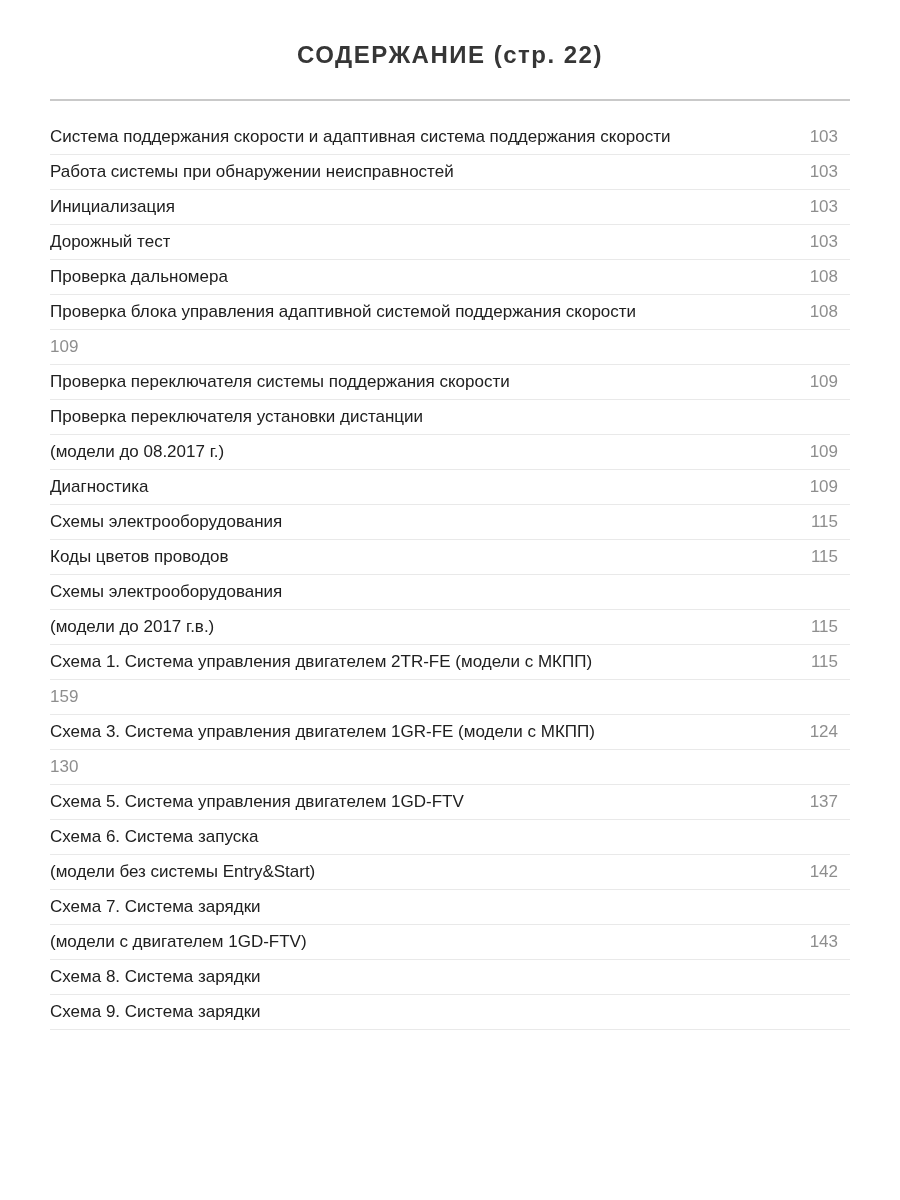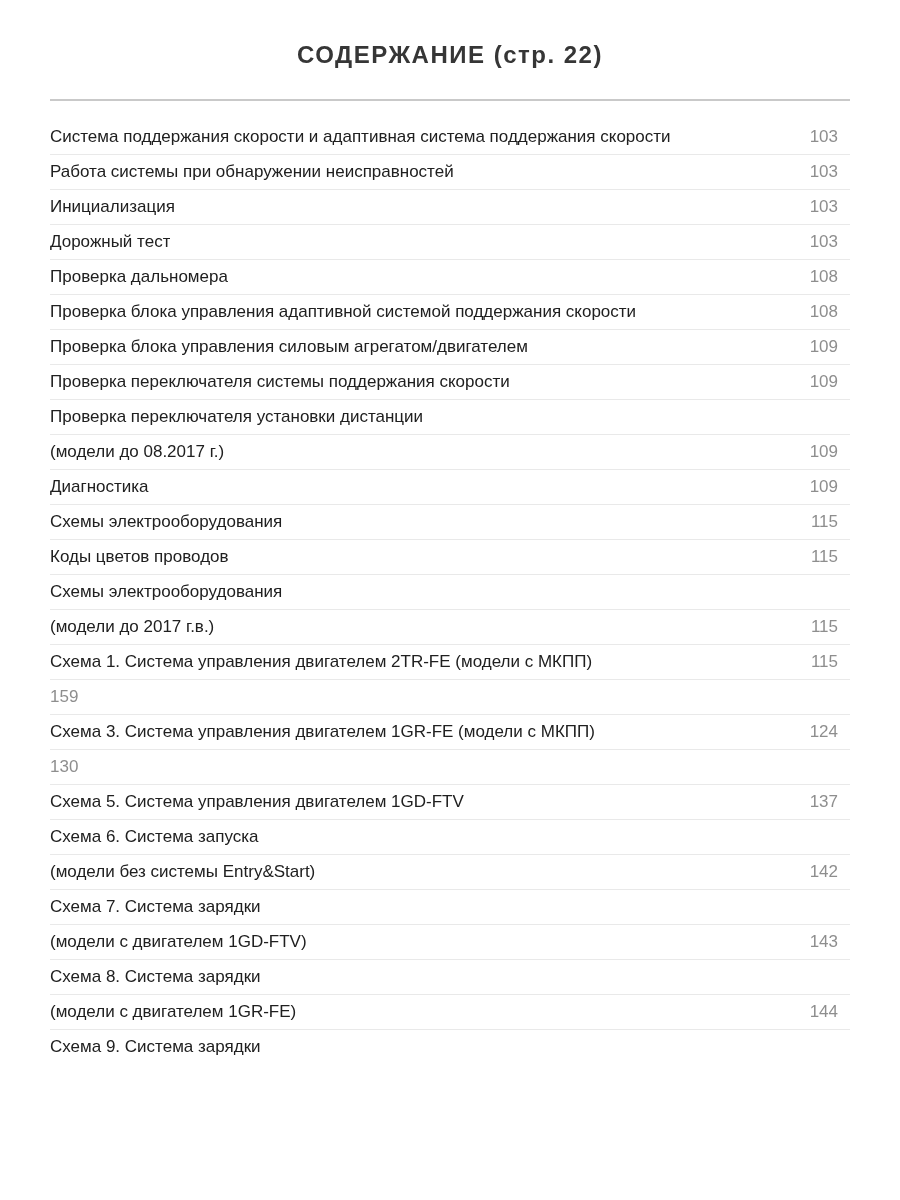--- a/index.html
+++ b/index.html
@@ -86,21 +86,20 @@
       </div>
       <div class="toc-row">
         <span class="toc-label">Проверка дальномера</span>
         <span class="toc-page">108</span>
       </div>
       <div class="toc-row">
         <span class="toc-label">Проверка блока управления адаптивной системой поддержания скорости</span>
         <span class="toc-page">108</span>
       </div>
       <div class="toc-row">
-        <span class="toc-label">Проверка блока управления силовым агрегатом/двигателем</span>
         <span class="toc-page">109</span>
       </div>
       <div class="toc-row">
         <span class="toc-label">Проверка переключателя системы поддержания скорости</span>
         <span class="toc-page">109</span>
       </div>
       <div class="toc-row">
         <span class="toc-label">Проверка переключателя установки дистанции</span>
         <span class="toc-page"></span>
       </div>
@@ -160,22 +159,18 @@
       </div>
       <div class="toc-row">
         <span class="toc-label">(модели с двигателем 1GD-FTV)</span>
         <span class="toc-page">143</span>
       </div>
       <div class="toc-row">
         <span class="toc-label">Схема 8. Система зарядки</span>
         <span class="toc-page"></span>
       </div>
       <div class="toc-row">
-        <span class="toc-label">(модели с двигателем 1GR-FE)</span>
-        <span class="toc-page">144</span>
-      </div>
-      <div class="toc-row">
         <span class="toc-label">Схема 9. Система зарядки</span>
         <span class="toc-page"></span>
       </div>
     </div>
   <div class="footer">22 / 26</div>
 </div>
 
 </body></html>

